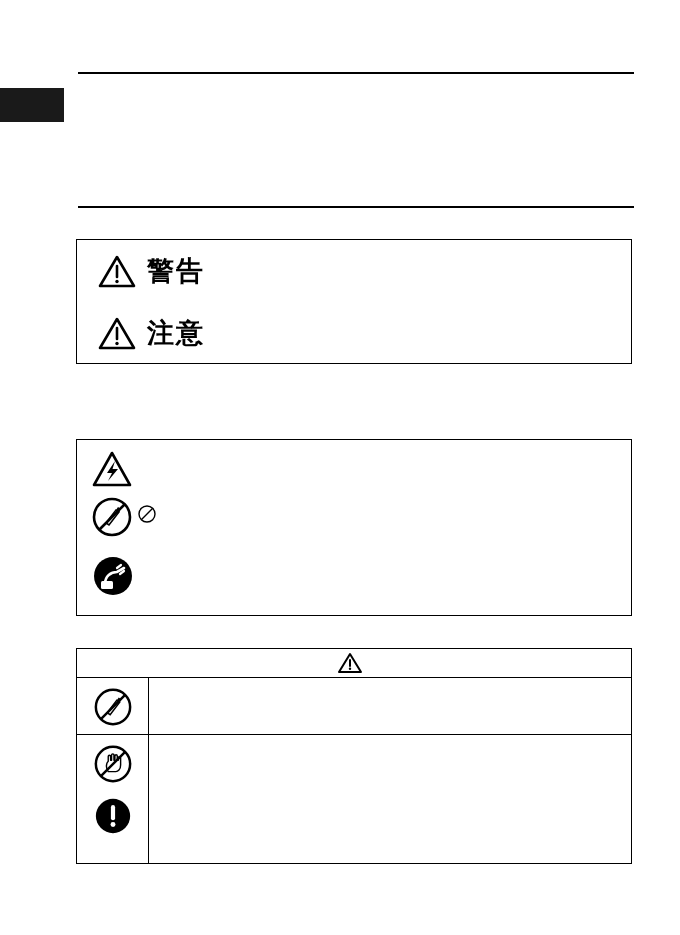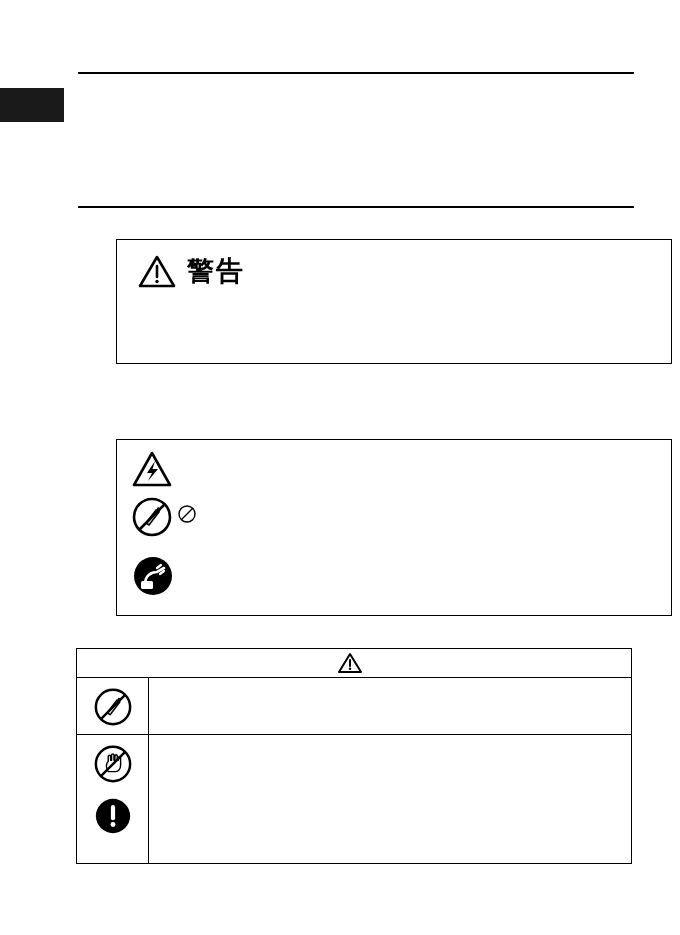--- a/index.html
+++ b/index.html
@@ -59,21 +59,20 @@
     font-size: 12px;
     line-height: 20px;
     margin: 8px 0 0 0;
   }
 
   
   .box {
     position: absolute;
     border: 1.5px solid #000000;
     box-sizing: border-box;
-    margin-left: 40px;
   }
 
   .box-signalwords {
     left: 76px;
     top: 239px;
     width: 556px;
     height: 125px;
   }
   .signal-row {
     display: flex;
@@ -197,20 +196,31 @@
         <svg width="40" height="35" viewBox="0 0 40 35">
           <path d="M20 3 L37 32 L3 32 Z" fill="none" stroke="#000" stroke-width="2.6" stroke-linejoin="round"></path>
           <path d="M20 12 L20 23" stroke="#000" stroke-width="2.6" stroke-linecap="round"></path>
           <circle cx="20" cy="27.5" r="1.7" fill="#000"></circle>
         </svg>
       </span>
       <span class="signal-word">警告</span>
       <span class="signal-text"></span>
     </div>
 
+    <div class="signal-row">
+      <span>
+        <svg width="40" height="35" viewBox="0 0 40 35">
+          <path d="M20 3 L37 32 L3 32 Z" fill="none" stroke="#000" stroke-width="2.6" stroke-linejoin="round"></path>
+          <path d="M20 12 L20 23" stroke="#000" stroke-width="2.6" stroke-linecap="round"></path>
+          <circle cx="20" cy="27.5" r="1.7" fill="#000"></circle>
+        </svg>
+      </span>
+      <span class="signal-word">注意</span>
+      <span class="signal-text"></span>
+    </div>
 
   </div>
 
   <div class="box box-symbols">
 
     <div class="symbol-row" style="height:46px;">
       <span class="sym-main">
         <svg width="42" height="38" viewBox="0 0 42 38">
           <path d="M21 3 L39 35 L3 35 Z" fill="none" stroke="#000" stroke-width="2.6" stroke-linejoin="round"></path>
           <path d="M24 11 L16 23 L21 23 L17 31 L27 19 L21.5 19 Z" fill="#000"></path>

